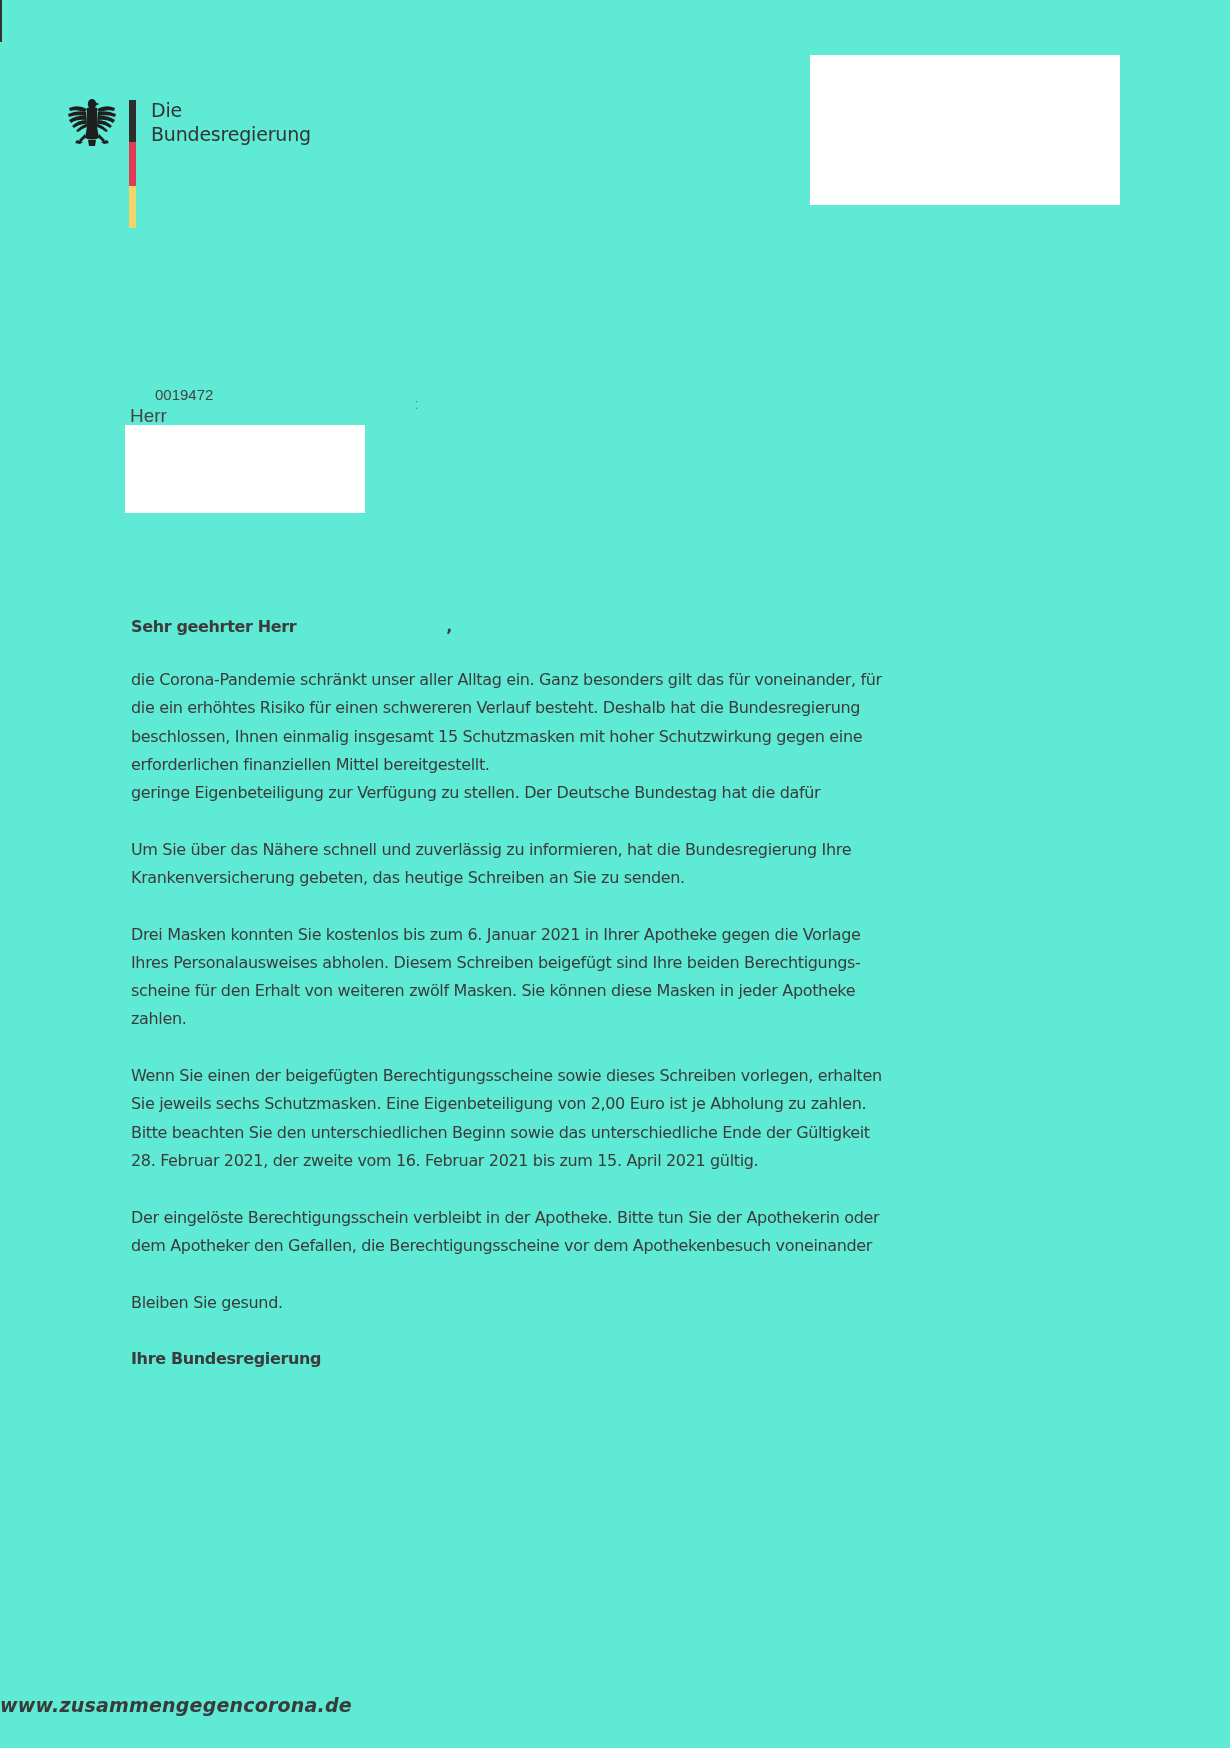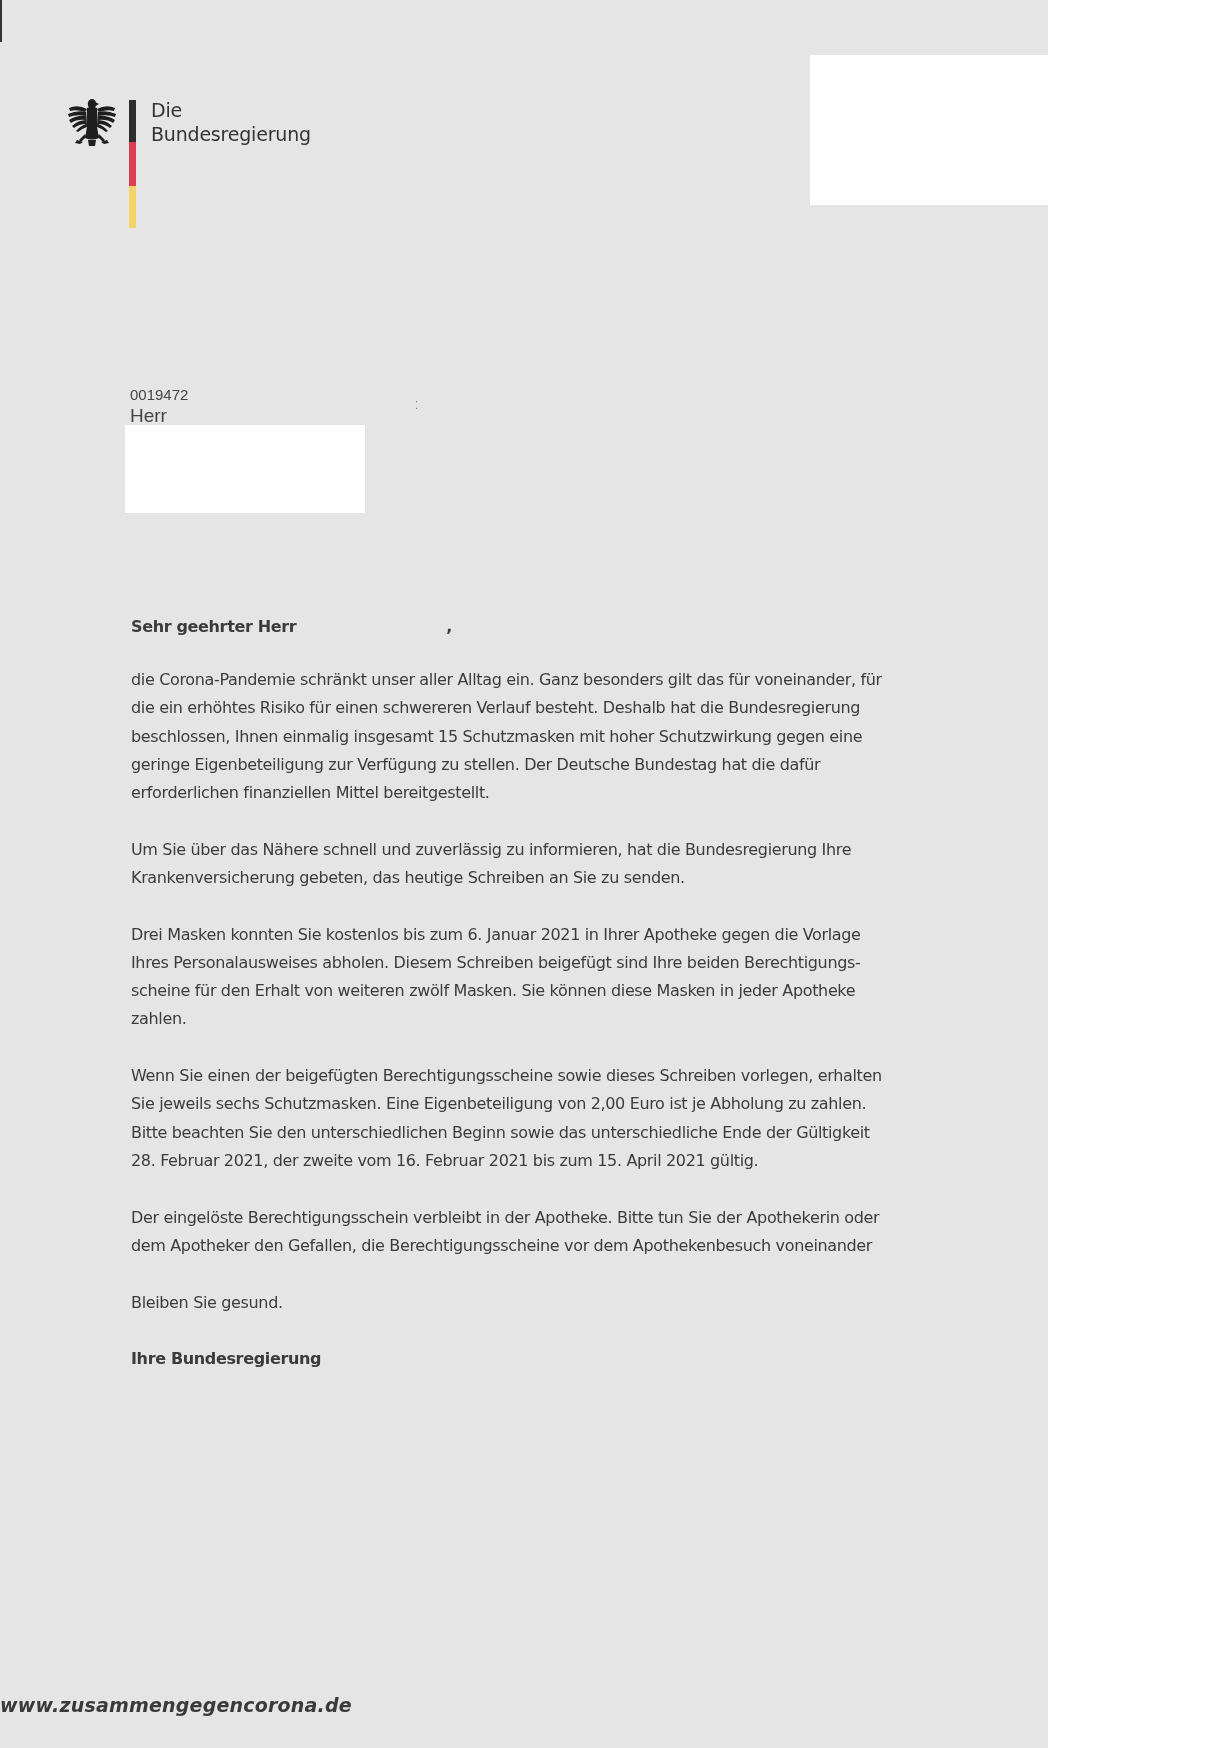--- a/index.html
+++ b/index.html
@@ -1,30 +1,30 @@
 <!DOCTYPE html>
 <html><head>
 <meta charset="utf-8">
 <style>
   html, body { margin: 0; padding: 0; background: #ffffff; }
   body { width: 1230px; height: 1748px; position: relative; overflow: hidden;
          font-family: "DejaVu Sans", "Liberation Sans", sans-serif; color: #3a3a3a; }
-  .page { position: absolute; left: 0; top: 0; width: 1048px; height: 1748px; background: #e5e5e5; }
+  .page { position: absolute; left: 0; top: 0; width: 1230px; height: 1748px; background: #5eead4; }
   .scan-edge { position: absolute; left: 0; top: 0; width: 2px; height: 42px; background: #333; }
   .logo { position: absolute; left: 66px; top: 96px; }
   .eagle { position: absolute; left: 0; top: 0; width: 52px; height: 54px; }
   .flagbar { position: absolute; left: 63px; top: 4px; width: 7px; }
   .flagbar div { width: 7px; }
   .fb-black { height: 42px; background: #2e2e2e; }
   .fb-red { height: 44px; background: #dd3c55; }
   .fb-gold { height: 42px; background: #f3d466; }
   .logo-text { position: absolute; left: 85px; top: 2px; font-size: 19px; line-height: 24px; color: #333; white-space: nowrap; letter-spacing: -0.2px; }
   .redact { position: absolute; background: #ffffff; }
   .addr { position: absolute; left: 130px; top: 386px; font-family: "Liberation Sans", sans-serif; color: #444; }
-  .addr .num { font-size: 15px; line-height: 18px; }
+  .addr .num { font-size: 15px; line-height: 18px; margin-left: 25px; }
   .addr .salut { font-size: 19px; line-height: 24px; }
   .dot-mark { position: absolute; left: 415px; top: 400px; font-size: 10px; color: #777; }
   .body-text { position: absolute; left: 131px; top: 613px; width: 1000px; font-size: 16px; line-height: 28.2px; color: #3b3b3b; letter-spacing: -0.35px; }
   .body-text p { margin: 0 0 28.6px 0; }
   .greeting { font-weight: bold; margin-bottom: 25px !important; }
   .greeting .comma { margin-left: 150px; }
   .line { display: block; white-space: nowrap; }
   .sign { font-weight: bold; }
   .footer-url { position: absolute; left: 0; width: 1230px; top: 1694px; text-align: left; font-size: 19px; font-weight: bold; font-style: italic; color: #3a3a3a; letter-spacing: 0.2px; }
 </style>
@@ -86,22 +86,22 @@
 
   <div class="body-text">
     <p class="greeting">
       <span>Sehr geehrter Herr</span><span class="comma">,</span>
     </p>
 
     <p>
       <span class="line">die Corona-Pandemie schränkt unser aller Alltag ein. Ganz besonders gilt das für voneinander, für</span>
       <span class="line">die ein erhöhtes Risiko für einen schwereren Verlauf besteht. Deshalb hat die Bundesregierung</span>
       <span class="line">beschlossen, Ihnen einmalig insgesamt 15 Schutzmasken mit hoher Schutzwirkung gegen eine</span>
+      <span class="line">erforderlichen finanziellen Mittel bereitgestellt.</span>
       <span class="line">geringe Eigenbeteiligung zur Verfügung zu stellen. Der Deutsche Bundestag hat die dafür</span>
-      <span class="line">erforderlichen finanziellen Mittel bereitgestellt.</span>
     </p>
 
     <p>
       <span class="line">Um Sie über das Nähere schnell und zuverlässig zu informieren, hat die Bundesregierung Ihre</span>
       <span class="line">Krankenversicherung gebeten, das heutige Schreiben an Sie zu senden.</span>
     </p>
 
     <p>
       <span class="line">Drei Masken konnten Sie kostenlos bis zum 6. Januar 2021 in Ihrer Apotheke gegen die Vorlage</span>
       <span class="line">Ihres Personalausweises abholen. Diesem Schreiben beigefügt sind Ihre beiden Berechtigungs-</span>

